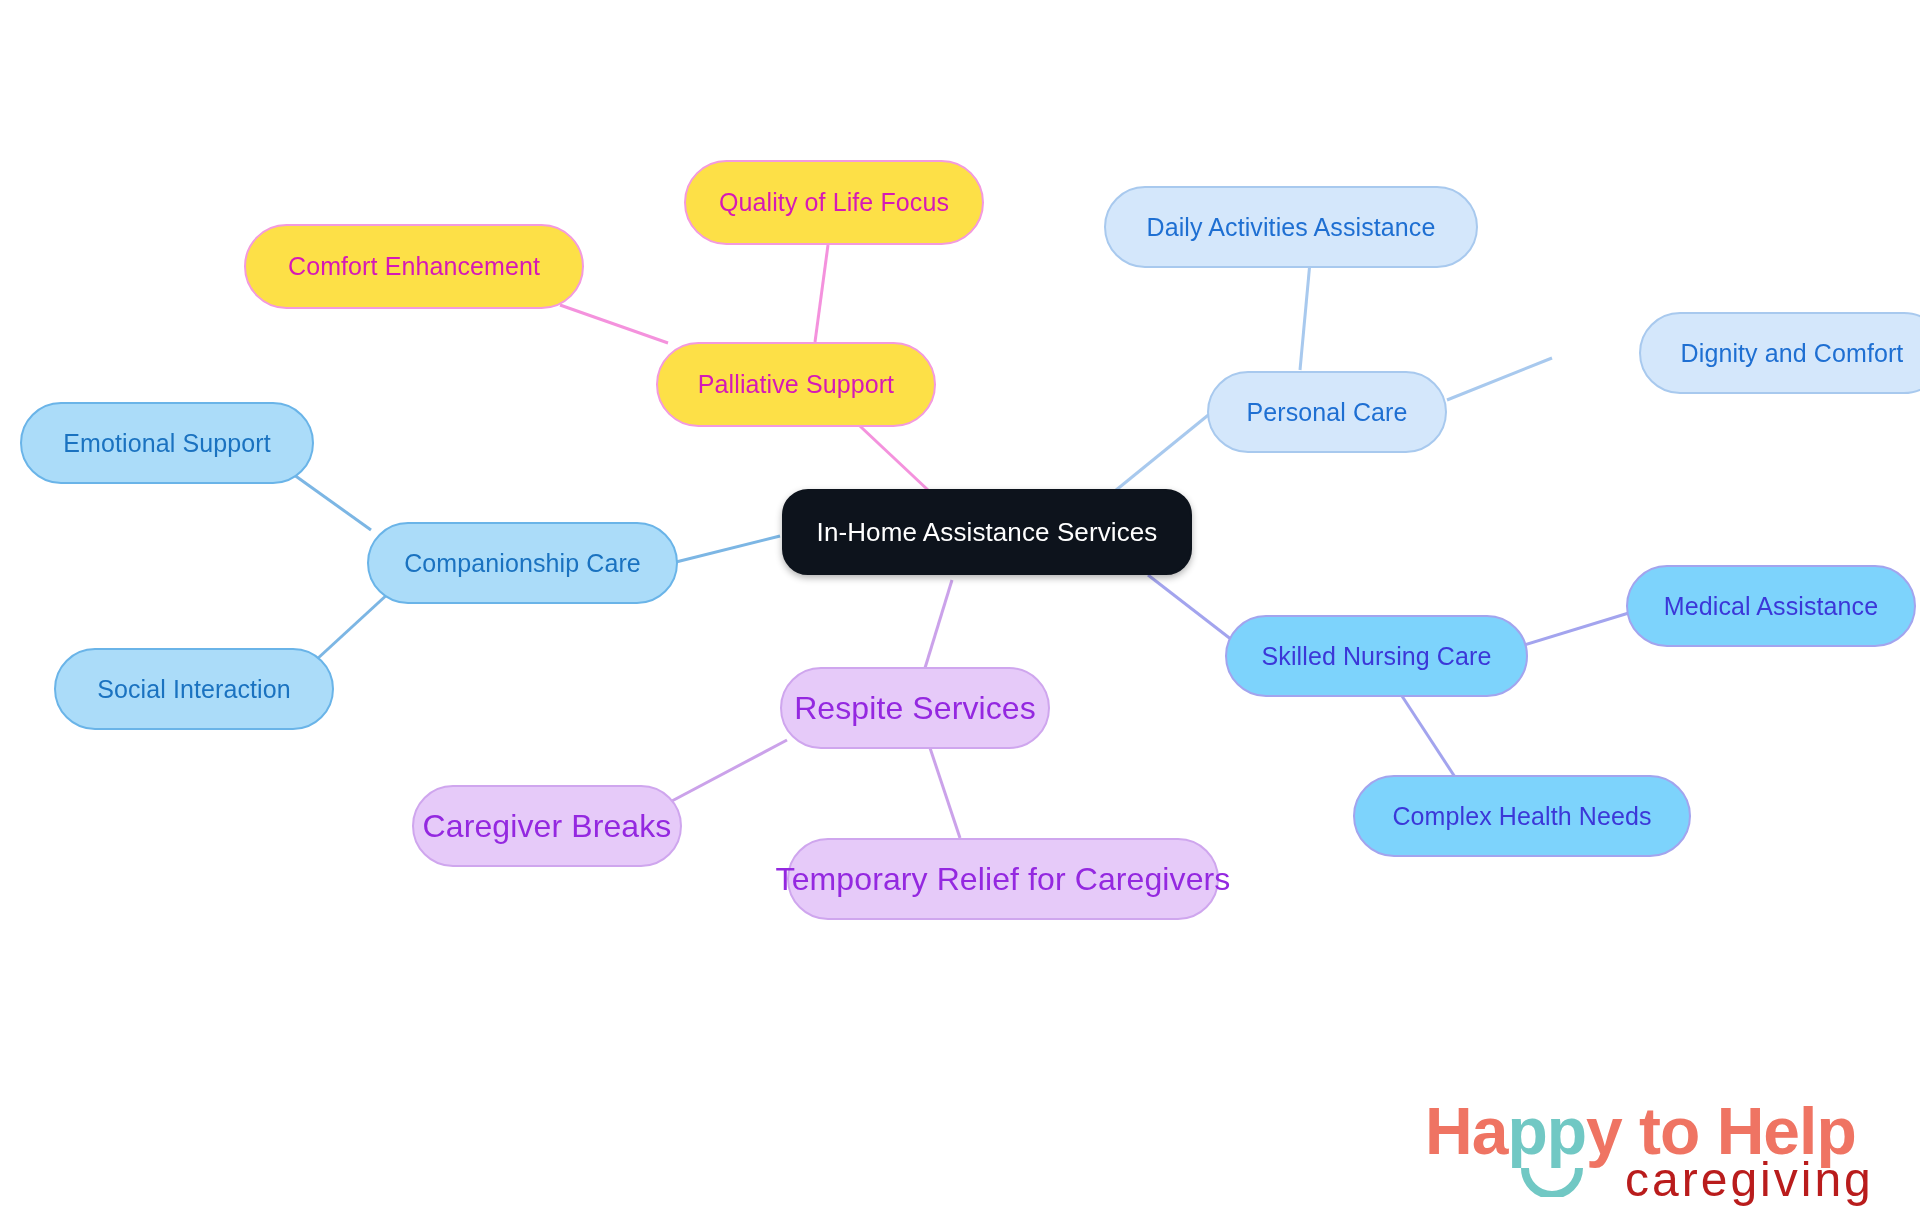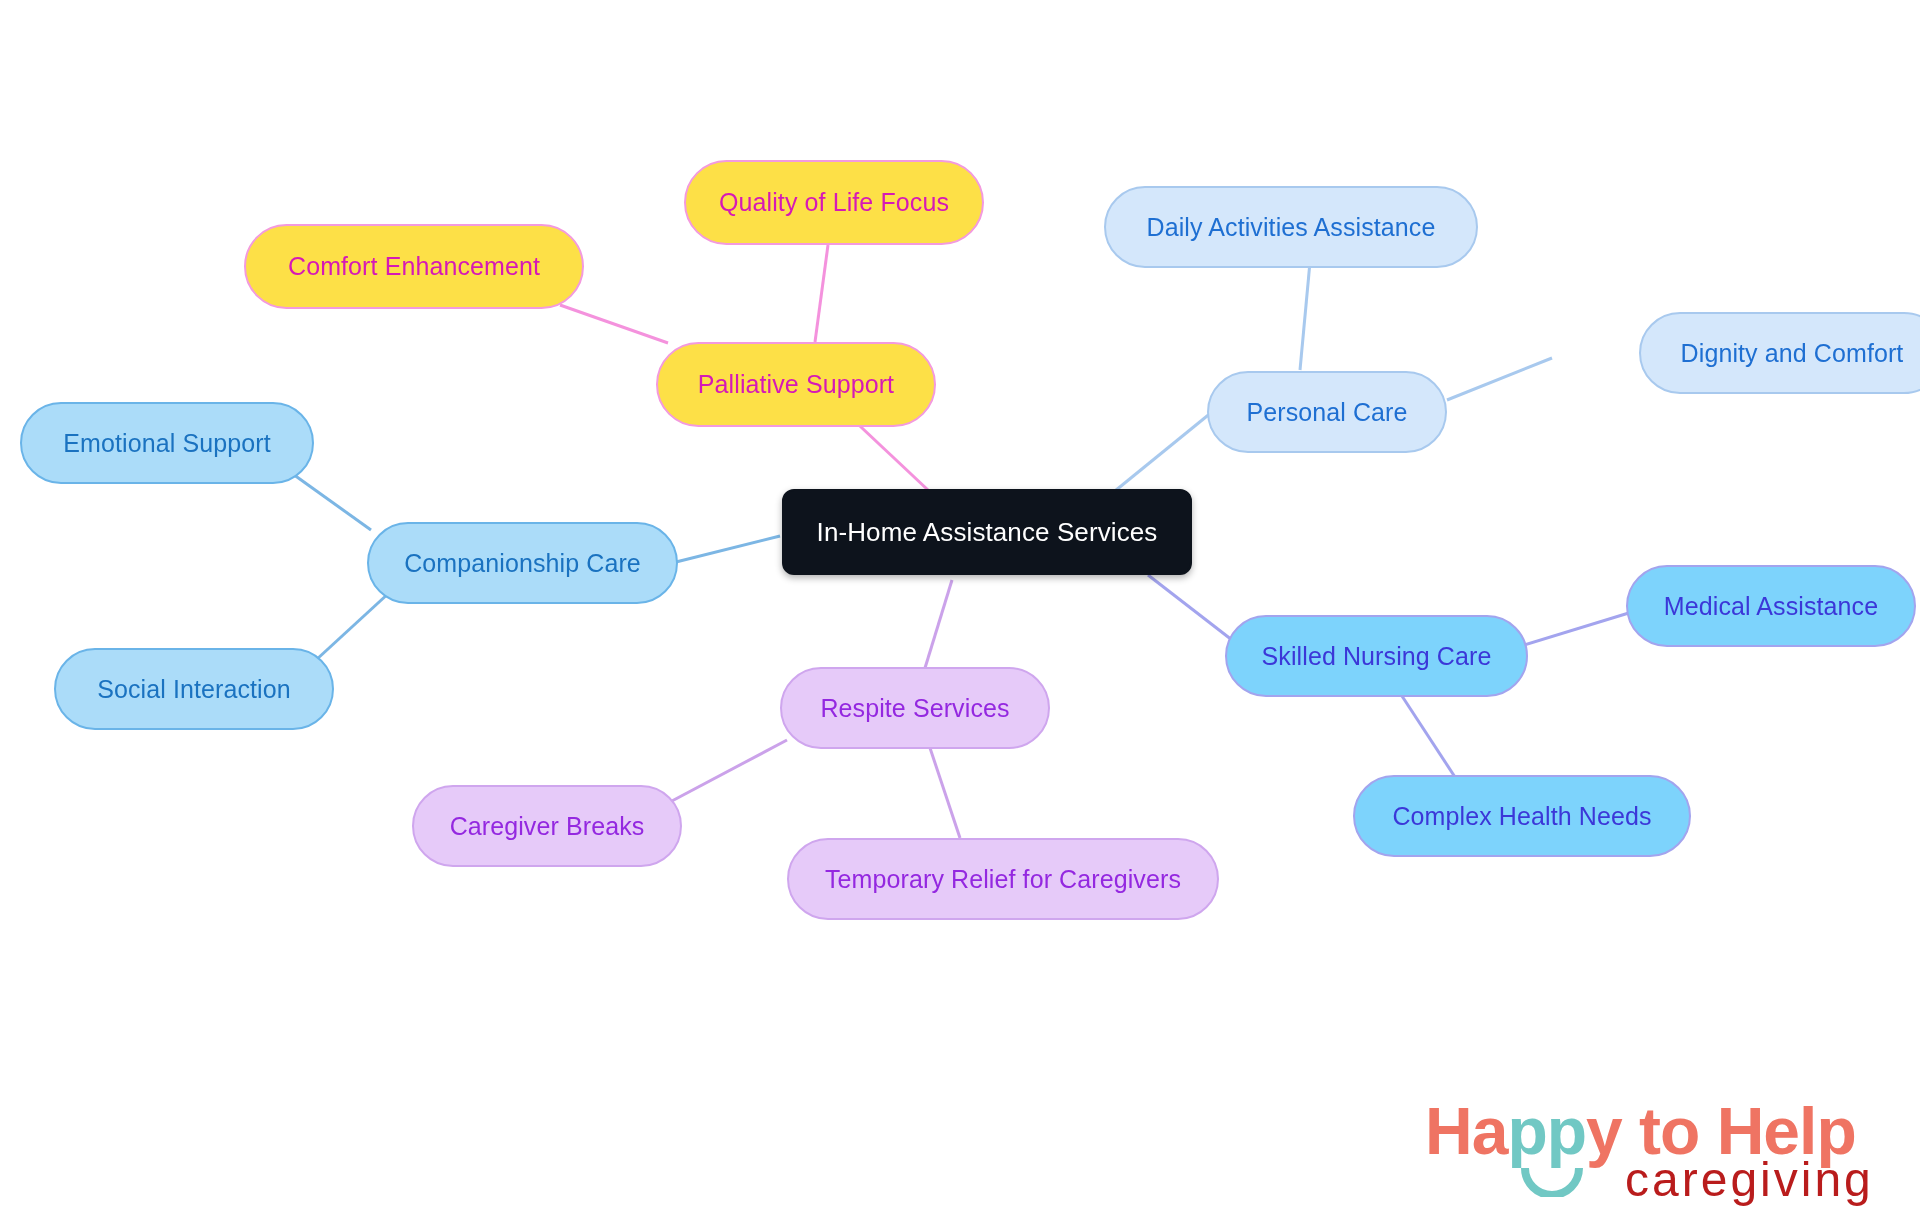--- a/index.html
+++ b/index.html
@@ -40,21 +40,21 @@
     text-align: center;
     white-space: nowrap;
     letter-spacing: 0.1px;
     user-select: none;
   }
   .node-root {
     background: #0d131c;
     border-color: #0d131c;
     color: #ffffff;
     font-size: 26px;
-    border-radius: 12px;
+    border-radius: 26px;
     box-shadow: 0 3px 7px rgba(0,0,0,0.30);
   }
   .node-blue {
     background: #abdcf9;
     border-color: #6ab4e8;
     color: #1a72c0;
     font-size: 25px;
   }
   .node-lightblue {
     background: #d4e7fb;
@@ -71,21 +71,21 @@
   .node-periwinkle {
     background: #7dd3fc;
     border-color: #a3a4ee;
     color: #3b37d8;
     font-size: 25px;
   }
   .node-lavender {
     background: #e6caf9;
     border-color: #cfa6ee;
     color: #9428e0;
-    font-size: 25px;
+    font-size: 32px;
   }
 
   
   #logo {
     position: absolute;
     left: 1425px;
     top: 1098px;
     width: 460px;
     height: 110px;
   }

